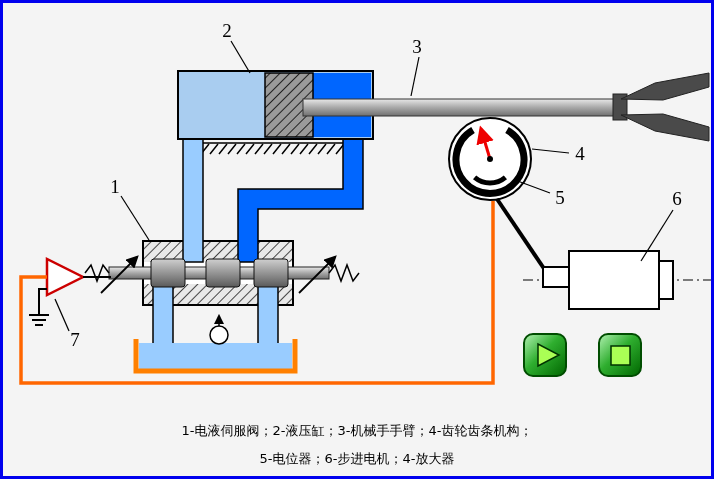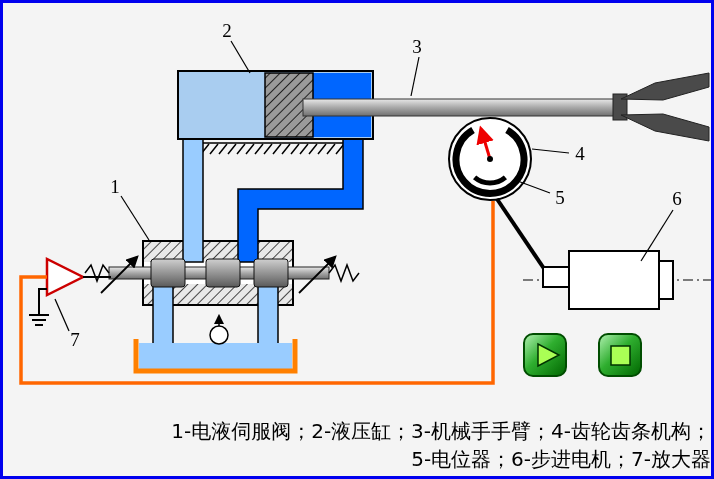--- a/index.html
+++ b/index.html
@@ -8,22 +8,22 @@
     width:714px;height:479px;
     box-sizing:border-box;
     border:3px solid #0000ee;
     background:#f4f4f4;
     overflow:hidden;
     font-family:"DejaVu Sans","Liberation Sans",sans-serif;
   }
   .frame svg{position:absolute;left:0;top:0;}
   .caption{
     position:absolute;left:0;right:0;top:414px;
-    text-align:right;color:#000;
-    font-size:20px;line-height:28px;
+    text-align:center;color:#000;
+    font-size:13px;line-height:28px;
     font-family:"DejaVu Sans","Liberation Sans",sans-serif;
   }
   .num-label{font-family:"Liberation Serif","DejaVu Serif",serif;font-size:19px;fill:#000;}
 </style>
 </head>
 <body>
 
 <div class="frame">
 <svg width="714" height="479" viewBox="0 0 714 479">
   <defs>
@@ -163,15 +163,15 @@
     <polygon points="535,341 535,363 556,352" fill="#aaff55" stroke="#003300" stroke-width="1.5"></polygon>
   </g>
   <g>
     <rect x="596" y="331" width="42" height="42" rx="9" fill="url(#btnGrad)" stroke="#004d00" stroke-width="2"></rect>
     <rect x="608" y="343" width="19" height="19" fill="#aaff55" stroke="#003300" stroke-width="1.5"></rect>
   </g>
 </svg>
 
   <div class="caption">
     <div>1-电液伺服阀；2-液压缸；3-机械手手臂；4-齿轮齿条机构；</div>
-    <div>5-电位器；6-步进电机；7-放大器</div>
+    <div>5-电位器；6-步进电机；4-放大器</div>
   </div>
 </div>
 
 </body></html>

